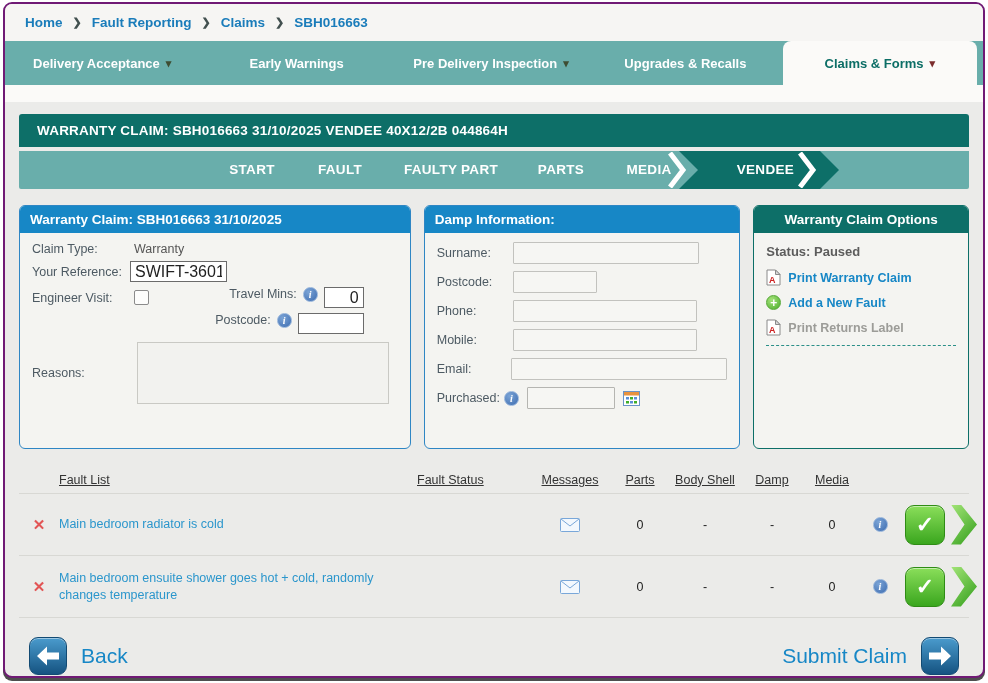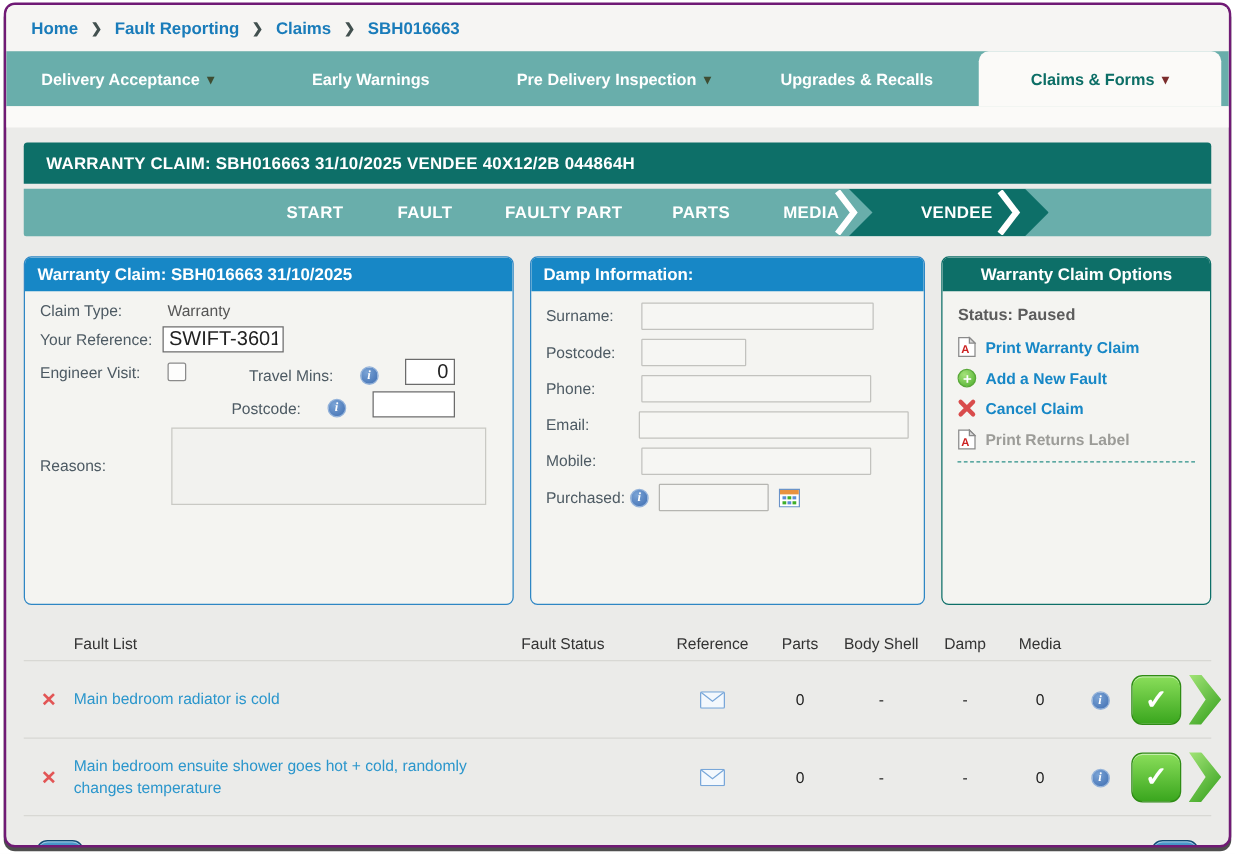--- a/index.html
+++ b/index.html
@@ -28,56 +28,56 @@
   .stepbar { position:relative; background:#69aeab; height:38px; margin-top:4px; border-radius:0 0 2px 2px; }
   .step { position:absolute; top:0; height:38px; line-height:38px; transform:translateX(-50%);
           color:#fff; font-weight:bold; font-size:13.5px; letter-spacing:.3px; cursor:pointer; white-space:nowrap; }
   .summary-band { position:absolute; left:660px; top:0; width:160px; height:38px; background:#0d6f68;
           clip-path: polygon(0 0, calc(100% - 19px) 0, 100% 50%, calc(100% - 19px) 100%, 0 100%, 19px 50%); }
   .summary-band .step-active { position:absolute; left:54%; top:0; transform:translateX(-50%);
           height:38px; line-height:38px; color:#fff; font-weight:bold; font-size:13.5px; letter-spacing:.3px; }
   .step-chev { position:absolute; top:1px; }
   
   .panels { display:flex; margin-top:16px; gap:13px; }
-  .panel { background:#f4f4f1; border-radius:6px; height:279px; overflow:hidden; }
+  .panel { background:#f4f4f1; border-radius:6px; height:244px; overflow:hidden; }
   .panel-blue { border:1px solid #2e86c4; }
   .panel-teal { border:1px solid #0d6f68; }
   .panel-hd { color:#fff; font-weight:bold; font-size:13.5px; padding:6px 10px; }
   .hd-blue { background:#1787c6; }
   .hd-teal { background:#0d6f68;text-align:center; }
   .p1 { width:396px; } .p2 { width:320px; } .p3 { width:218px; }
   .pbody { padding:9px 12px; font-size:12.5px; color:#4d5a63; }
   .frow { display:flex; align-items:center; margin-bottom:5px; }
   .flabel { width:92px; }
   .in { border:1px solid #6b6b6b; background:#fff; height:21px; font-family:inherit; font-size:16px; padding:0 4px; color:#222; }
   .in-ref { width:97px; }
   .in-small { width:40px; text-align:right; }
   .in-post { width:66px; }
-  .rgroup { margin-left:auto; margin-right:34px; display:flex; align-items:flex-end; gap:21px; }
+  .rgroup { margin-left:auto; margin-right:34px; display:flex; align-items:flex-start; gap:6px; }
   .checkbox { width:15px; height:15px; border:1px solid #8b8b8b; background:#fdfdfc; border-radius:2px; }
   .reasons-ta { width:252px; height:62px; border:1px solid #c9c9c4; background:#f2f2ef; resize:none; font-family:inherit; }
   .info-dot { display:inline-flex; width:15px; height:15px; border-radius:50%;
       background: radial-gradient(circle at 35% 30%, #7ba4d6, #3d6cb0); border:1px solid #93b2da;
       color:#fff; font-size:10px; font-weight:bold; font-style:italic; font-family:"Liberation Serif",serif;
       align-items:center; justify-content:center; flex:0 0 auto; }
   
   .orow { display:flex; align-items:center; margin-bottom:7px; }
   .olabel { width:66px; }
   .oin { border:1px solid #c2c2be; background:#f6f6f3; height:22px; border-radius:1px; }
   .w-surname{width:186px;} .w-post{width:84px;} .w-phone{width:184px;} .w-mobile{width:184px;} .w-email{width:224px;}
   .w-purch{width:88px; border-color:#b5b5b1;}
   
   .status-line { font-weight:bold; color:#5c5c5c; font-size:13px; margin:2px 0 10px; }
   .opt-link { display:flex; align-items:center; gap:7px; margin-bottom:9px; color:#1787c6; font-weight:bold; font-size:12.5px; cursor:pointer; }
   .opt-link.disabled { color:#9c9c98; cursor:default; }
   .opt-dashed { border-bottom:1px dashed #2a8f88; margin-top:2px; }
   
   .table { margin-top:18px; }
   .trow { display:grid; grid-template-columns:40px 358px 112px 82px 58px 72px 62px 58px 38px 80px; align-items:center; }
-  .thead { height:26px; font-size:12.5px; color:#333; }
+  .thead { height:26px; font-size:12.5px; color:#333;text-decoration:underline; }
   .thead .c { text-align:center; }
   .divider { border-bottom:1px solid #d8d8d4; }
   .drow { min-height:61px; }
   .xmark { color:#e25555; font-weight:bold; font-size:15px; text-align:center; cursor:pointer; }
   .fault-link { color:#2b96cc; font-size:12.5px; cursor:pointer; max-width:350px; line-height:1.35; }
   .cell { text-align:center; font-size:12.5px; color:#222; }
   .check-btn { width:40px; height:40px; border-radius:9px; cursor:pointer;
       background: linear-gradient(#8ade5a, #3aa61e); border:1px solid #2f8c15;
       box-shadow: inset 0 1px 0 rgba(255,255,255,.5);
       color:#fff; font-size:22px; font-weight:bold; display:flex; align-items:center; justify-content:center; }
@@ -197,26 +197,26 @@
           </div>
           <div class="orow">
             <span class="olabel">Postcode:</span>
             <input class="oin w-post" style="margin-left: 10px;" disabled="" value="">
           </div>
           <div class="orow">
             <span class="olabel">Phone:</span>
             <input class="oin w-phone" style="margin-left: 10px;" disabled="" value="">
           </div>
           <div class="orow">
+            <span class="olabel">Mobile:</span>
+            <input class="oin w-mobile" style="margin-left: 10px;" disabled="" value="">
+          </div>
+          <div class="orow">
             <span class="olabel">Email:</span>
             <input class="oin w-email" style="margin-left: 10px;" disabled="" value="">
-          </div>
-          <div class="orow">
-            <span class="olabel">Mobile:</span>
-            <input class="oin w-mobile" style="margin-left: 10px;" disabled="" value="">
           </div>
           <div class="orow">
             <span>Purchased:</span>
             <span class="info-dot" style="margin-left:4px">i</span>
             <input class="oin w-purch" style="margin-left: 8px;" value="">
             <svg width="17" height="16" style="margin-left:8px;cursor:pointer">
               <rect x="0.5" y="1.5" width="16" height="14" fill="#ffffff" stroke="#6a93c8"></rect>
               <rect x="1" y="2" width="15" height="3.5" fill="#e8923f"></rect>
               <rect x="3" y="7" width="3" height="2.5" fill="#5b8ed6"></rect>
                 <rect x="7" y="7" width="3" height="2.5" fill="#3fae29"></rect>
@@ -240,45 +240,39 @@
               <text x="3" y="13.5" font-size="9" font-weight="bold" fill="#cc2222" font-family="Liberation Sans, sans-serif">A</text>
             </svg>
             <span>Print Warranty Claim</span>
           </div>
           <div class="opt-link">
             <span style="width:15px;height:15px;border-radius:50%;
               background:radial-gradient(circle at 35% 30%, #a5e27a, #4cae2c);border:1px solid #58a838;color:#fff;
               font-weight:bold;font-size:12px;line-height:14px;text-align:center">+</span>
             <span>Add a New Fault</span>
           </div>
-          <div class="opt-link">
-            <svg width="15" height="15">
-              <path d="M2.5 2.5 L12.5 12.5 M12.5 2.5 L2.5 12.5" stroke="#d94c4c" stroke-width="3.4" stroke-linecap="round"></path>
-            </svg>
-            <span>Cancel Claim</span>
-          </div>
           <div class="opt-link disabled">
             <svg width="15" height="17">
               <path d="M1 1 h8.5 l4.5 4.5 V16 H1 Z" fill="#ffffff" stroke="#8a8a8a"></path>
               <path d="M9.5 1 l4.5 4.5 h-4.5 Z" fill="#d9d9d9" stroke="#8a8a8a"></path>
               <text x="3" y="13.5" font-size="9" font-weight="bold" fill="#cc2222" font-family="Liberation Sans, sans-serif">A</text>
             </svg>
             <span>Print Returns Label</span>
           </div>
           <div class="opt-dashed"></div>
         </div>
       </div>
     </div>
 
     <div class="table">
       <div class="trow thead">
         <span></span>
         <span>Fault List</span>
         <span>Fault Status</span>
-        <span class="c">Reference</span>
+        <span class="c">Messages</span>
         <span class="c">Parts</span>
         <span class="c">Body Shell</span>
         <span class="c">Damp</span>
         <span class="c">Media</span>
         <span></span>
           <span></span>
       </div>
       <div class="divider"></div>
 
       <div class="trow drow">

